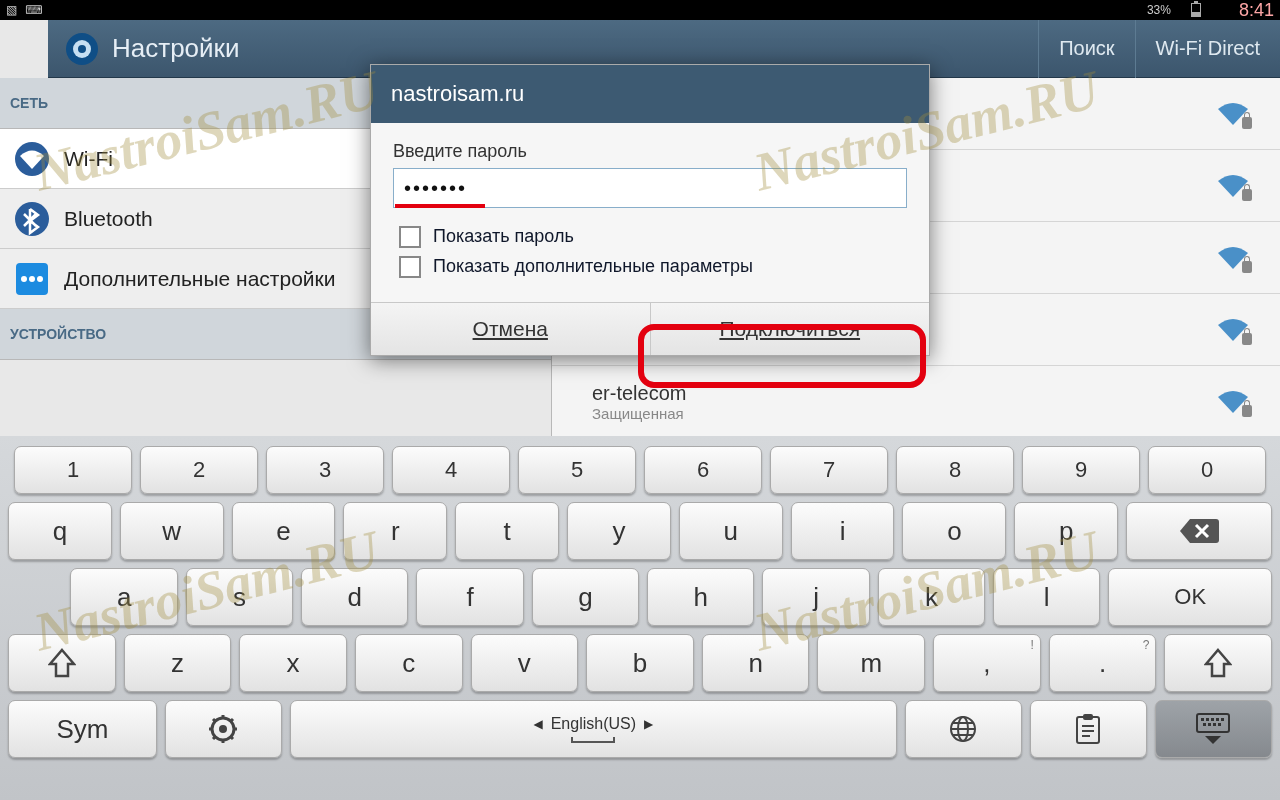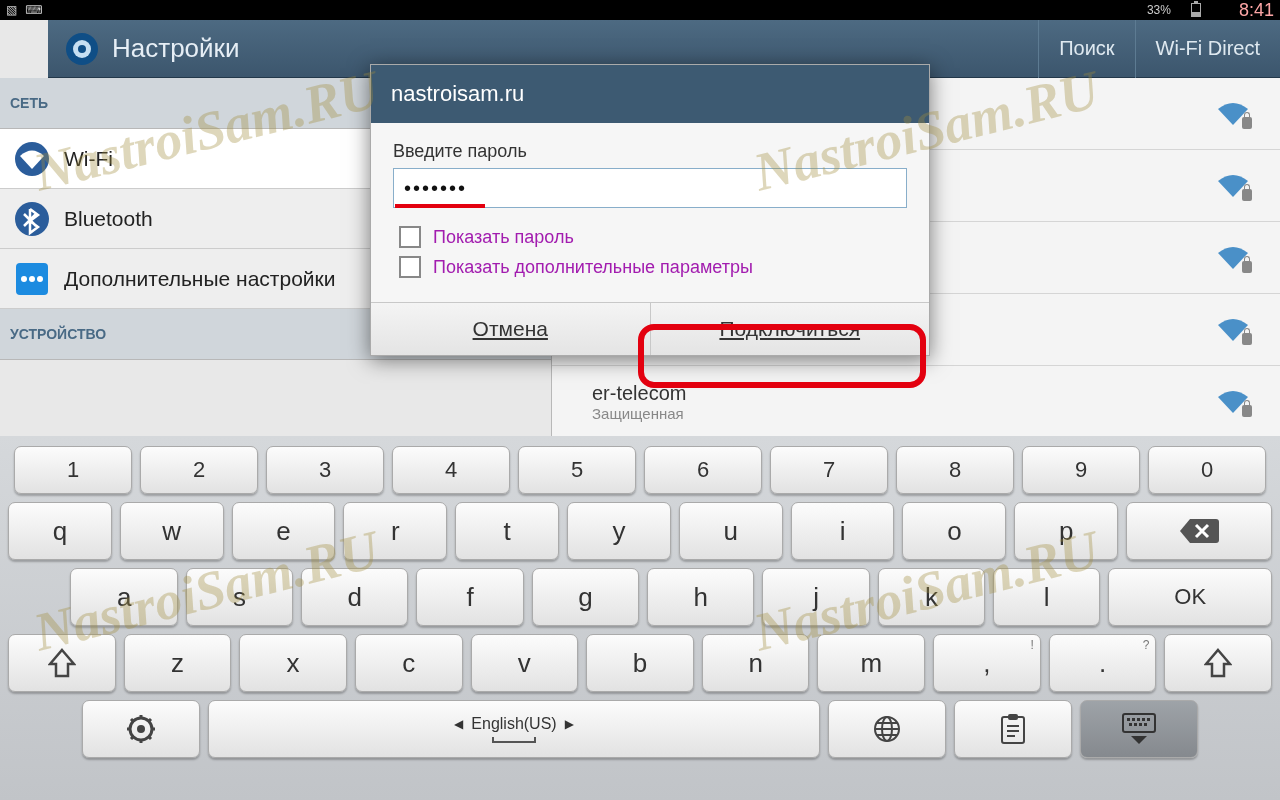--- a/index.html
+++ b/index.html
@@ -28,21 +28,21 @@
   .wifi-row .txt { flex: 1; padding-left: 10px; }
   .wifi-row .main { font-size: 20px; color: #333; }
   .wifi-row .sub { font-size: 15px; color: #888; }
   
   .dialog { position: absolute; top: 64px; left: 370px; width: 560px; background: #f6f6f6; box-shadow: 0 4px 20px rgba(0,0,0,0.5); border: 1px solid #aaa; }
   .dialog-title { background: #3d5a72; color: #fff; font-size: 22px; padding: 16px 20px; }
   .dialog-body { padding: 18px 22px 10px; }
   .field-label { font-size: 18px; color: #333; margin-bottom: 6px; }
   .pw-input { width: 100%; height: 40px; border: 1px solid #88aeca; background: #fff; font-size: 20px; padding: 0 10px; letter-spacing: 2px; color: #111; outline: none; }
   .underline-red { width: 90px; height: 4px; background: #e3000f; margin-top: -4px; position: relative; left: 2px; }
-  .check-row { display: flex; align-items: center; gap: 12px; margin: 18px 0 8px 6px; font-size: 18px; color: #a21caf; }
+  .check-row { display: flex; gap: 12px; margin: 18px 0 8px 6px; font-size: 18px; color: #0f172a; }
   .chkbox { width: 22px; height: 22px; border: 2px solid #888; background: #fff; }
   .dialog-buttons { display: flex; border-top: 1px solid #c8c8c8; }
   .dlg-btn { flex: 1; height: 52px; display: flex; align-items: center; justify-content: center; font-size: 21px; color: #333; background: linear-gradient(#f4f4f4,#e4e4e4); border-right: 1px solid #c8c8c8; cursor: pointer; text-decoration: underline; }
   .dlg-btn:last-child { border-right: none; }
   .connect-ring { position: absolute; border: 6px solid #e3000f; border-radius: 16px; pointer-events: none; top: 324px; left: 638px; width: 288px; height: 64px; }
   
   .keyboard { position: absolute; bottom: 0; width: 100%; height: 364px; background: linear-gradient(#d5d8db,#c1c4c8); padding: 10px 8px 8px; }
   .krow { display: flex; gap: 8px; margin-bottom: 8px; justify-content: center; }
   .key { height: 58px; background: linear-gradient(#fcfcfc,#e2e2e2); border: 1px solid #aaa; border-radius: 7px; box-shadow: 0 2px 2px rgba(0,0,0,0.25); display: flex; align-items: center; justify-content: center; font-size: 26px; color: #333; cursor: pointer; position: relative; }
   .w1 { width: 118px; }
@@ -258,20 +258,21 @@
       <div class="key w1">m</div>
       <div class="key w1 small-corner" data-corner="!">,</div>
       <div class="key w1 small-corner" data-corner="?">.</div>
       <div class="key wshift">
         <svg width="28" height="30" viewBox="0 0 28 30">
           <path d="M14 2 L26 16 H20 V28 H8 V16 H2 Z" fill="none" stroke="#444" stroke-width="2.5"></path>
         </svg>
       </div>
     </div>
   <div class="krow">
+    <div class="key wsym">Sym</div>
     <div class="key wgear">
       <svg width="30" height="30" viewBox="0 0 30 30">
           <circle cx="15" cy="15" r="11" fill="none" stroke="#444" stroke-width="3"></circle>
           <circle cx="15" cy="15" r="4" fill="#444"></circle>
           <g stroke="#444" stroke-width="3">
             <line x1="15" y1="1" x2="15" y2="5"></line>
             <line x1="15" y1="25" x2="15" y2="29"></line>
             <line x1="1" y1="15" x2="5" y2="15"></line>
             <line x1="25" y1="15" x2="29" y2="15"></line>
             <line x1="5" y1="5" x2="8" y2="8"></line>

